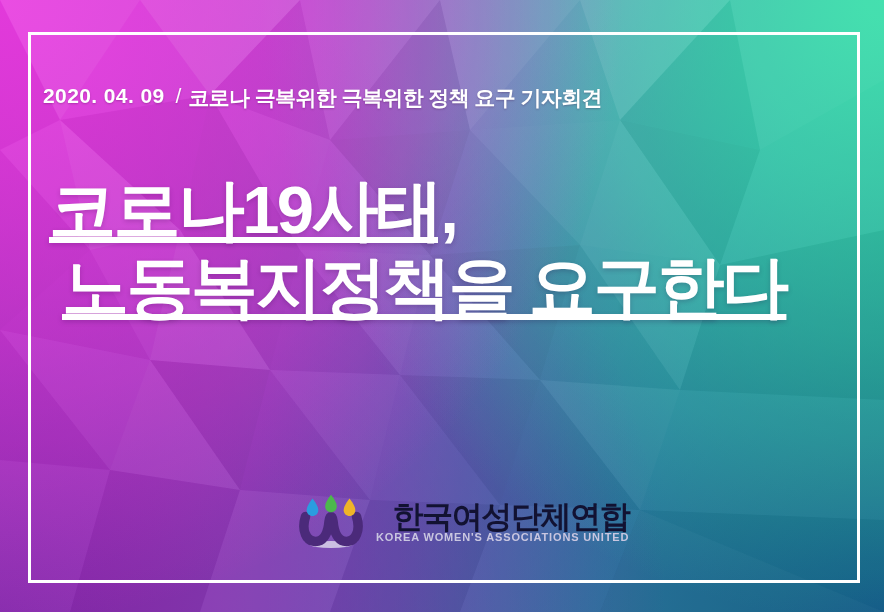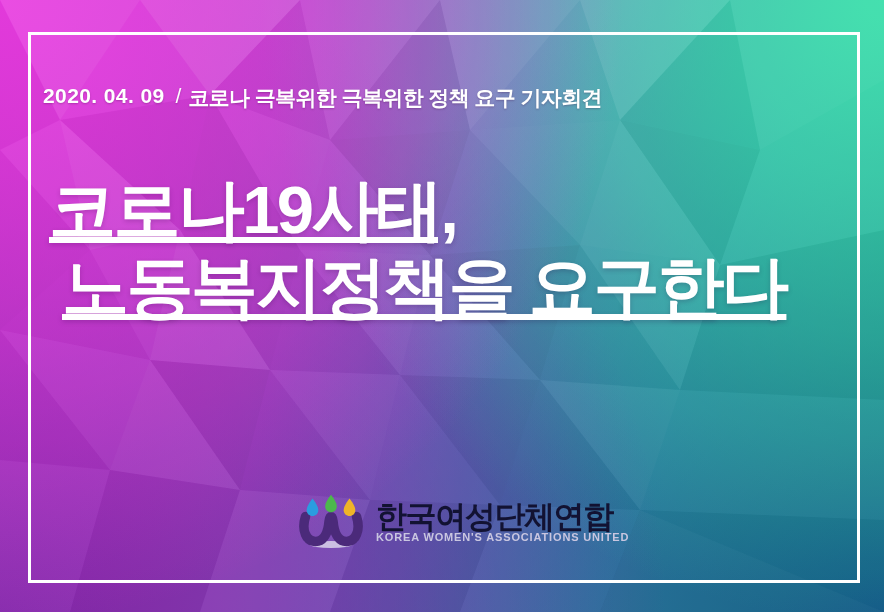--- a/index.html
+++ b/index.html
@@ -90,21 +90,21 @@
     display: flex;
     align-items: center;
     gap: 12px;
   }
   .logo-mark {
     width: 66px;
     height: 56px;
     flex: 0 0 auto;
     display: block;
   }
-  .logo-text { display: flex; flex-direction: column; align-items: flex-start; }
+  .logo-text { display: flex; flex-direction: column; align-items: flex-end; }
   .logo-ko {
     color: #121232;
     font-size: 31px;
     font-weight: 700;
     letter-spacing: -1.4px;
     line-height: 1;
   }
   .logo-en {
     color: #c9c6e0;
     font-size: 11px;

